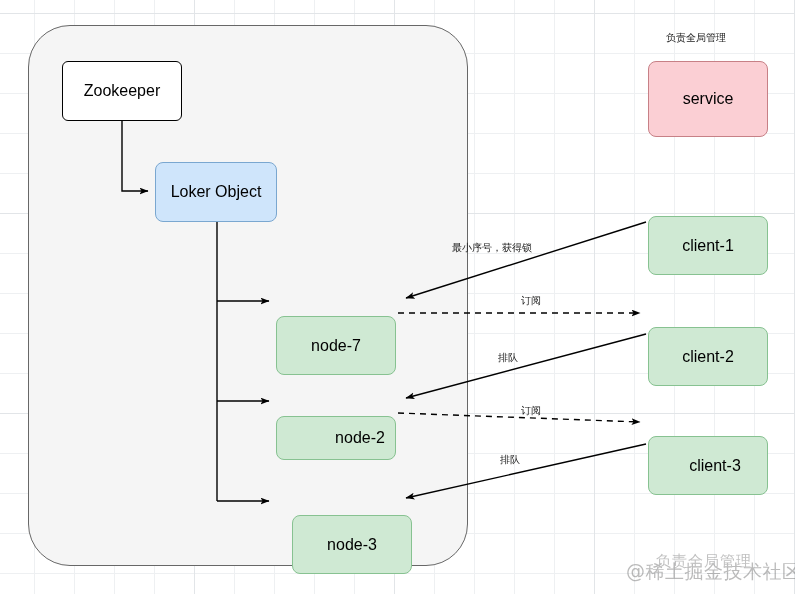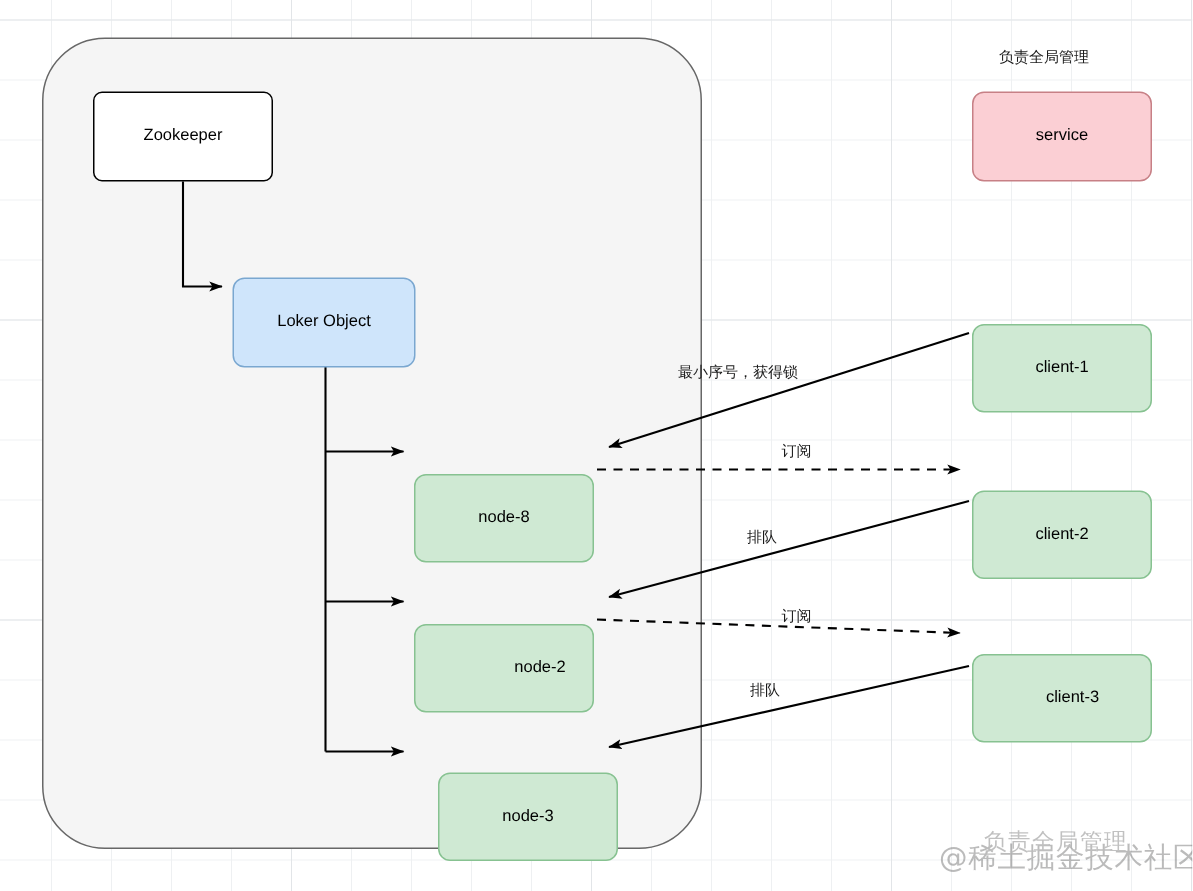--- a/index.html
+++ b/index.html
@@ -38,34 +38,33 @@
     height: 594px;
     overflow: visible;
   }
   .node-box {
     position: absolute;
     box-sizing: border-box;
     display: flex;
     align-items: center;
     justify-content: center;
     border-radius: 8px;
-    font-size: 11px;
+    font-size: 16px;
     color: #000000;
     text-align: center;
     line-height: 1.2;
   }
   .box-white {
     background: #ffffff;
     border: 1px solid #000000;
     border-radius: 6px;
   }
   .box-blue {
     background: #cfe5fb;
     border: 1px solid #7aa7d0;
-    margin-top: 23px;
   }
   .box-green {
     background: #cfe9d3;
     border: 1px solid #87c291;
     margin-top: 44px;
   }
   .box-pink {
     background: #fbcfd4;
     border: 1px solid #c78086;
   }
@@ -167,32 +166,32 @@
 
   <div class="node-box box-white" style="left:62px; top:61px; width:120px; height:60px;">
     <span>Zookeeper</span>
   </div>
 
   <div class="node-box box-blue" style="left:155px; top:162px; width:122px; height:60px;">
     <span>Loker Object</span>
   </div>
 
   <div class="node-box box-green" style="left:276px; top:272px; width:120px; height:59px;">
-    <span>node-8</span>
-  </div>
-
-  <div class="node-box box-green" style="left:276px; top:372px; width:120px; height:59px;padding-left:48px;">
+    <span>node-7</span>
+  </div>
+
+  <div class="node-box box-green" style="left:276px; top:372px; width:120px; height:44px;padding-left:48px;">
     <span>node-2</span>
   </div>
 
   <div class="node-box box-green" style="left:292px; top:471px; width:120px; height:59px;">
     <span>node-3</span>
   </div>
 
-  <div class="node-box box-pink" style="left:648px; top:61px; width:120px; height:60px;">
+  <div class="node-box box-pink" style="left:648px; top:61px; width:120px; height:76px;">
     <span>service</span>
   </div>
 
   <div class="node-box box-green" style="left:648px; top:172px; width:120px; height:59px;">
     <span>client-1</span>
   </div>
 
   <div class="node-box box-green" style="left:648px; top:283px; width:120px; height:59px;">
     <span>client-2</span>
   </div>

